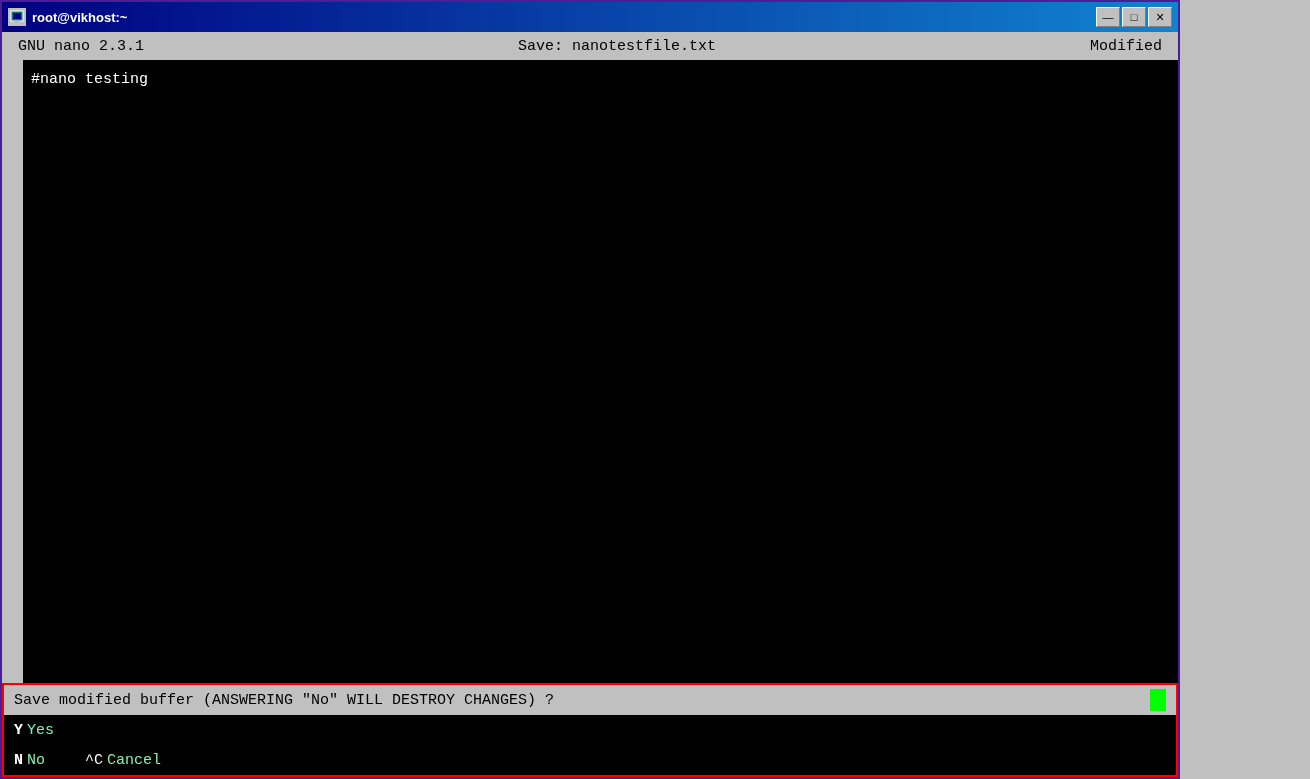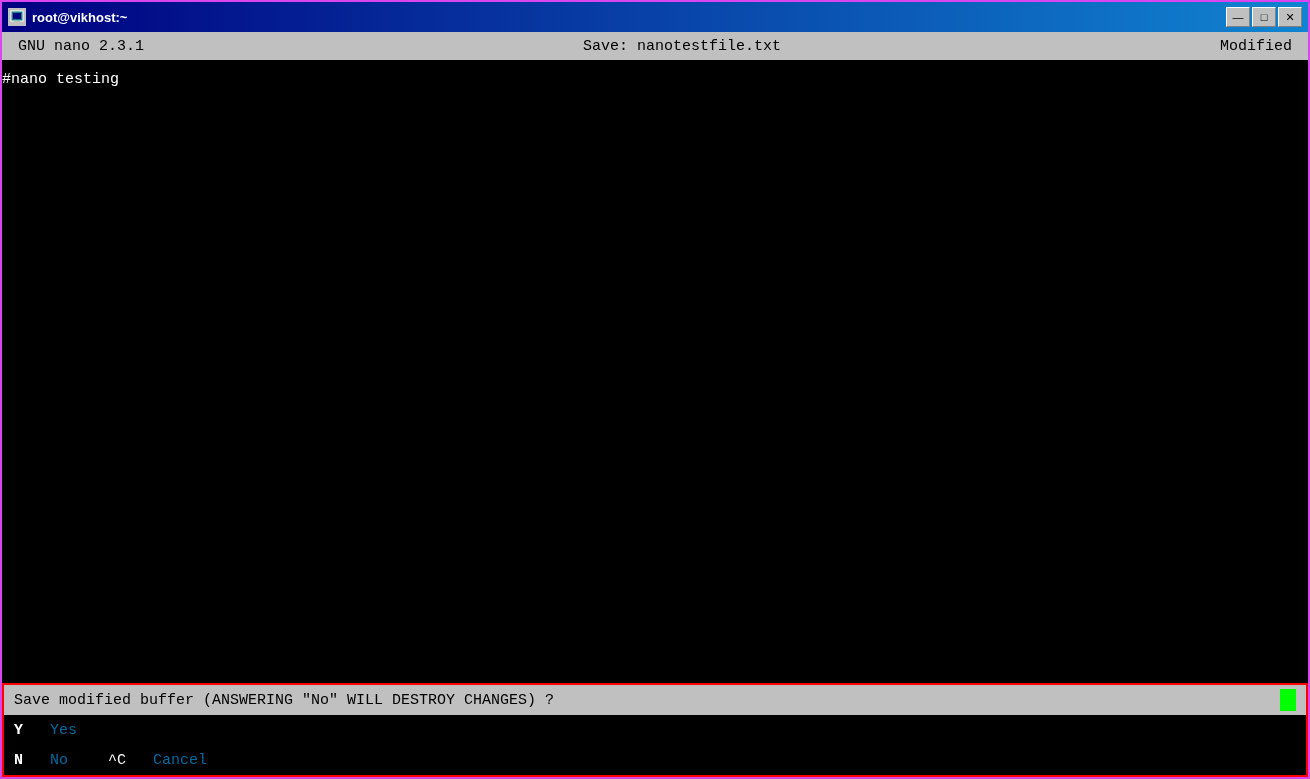--- a/index.html
+++ b/index.html
@@ -7,25 +7,25 @@
     body {
       width: 1310px;
       height: 779px;
       background: #c0c0c0;
       font-family: 'Courier New', Courier, monospace;
       overflow: hidden;
     }
 
     
     .window {
-      width: 1310px;
+      width: 1180px;
       height: 779px;
       display: flex;
       flex-direction: column;
-      border: 2px solid #d946ef;
+      border: 2px solid #4c1d95;
     }
 
     .title-bar {
       background: linear-gradient(to right, #000080, #1084d0);
       color: white;
       height: 30px;
       display: flex;
       align-items: center;
       padding: 0 6px;
       flex-shrink: 0;
@@ -82,26 +82,27 @@
       flex-shrink: 0;
       font-size: 15px;
       font-family: 'Courier New', Courier, monospace;
     }
 
     
     .editor-area {
       flex: 1;
       background: #000000;
       color: #ffffff;
-      padding: 8px 0;
+      padding: 8px 8px;
       font-size: 15px;
       font-family: 'Courier New', Courier, monospace;
       line-height: 1.6;
       position: relative;
       overflow: hidden;
+      margin-left: 21px;
     }
 
     
     .prompt-area {
       flex-shrink: 0;
       background: #000000;
     }
 
     .prompt-bar {
       background: #c0c0c0;
@@ -146,24 +147,23 @@
 
     .option-key {
       background: #000000;
       color: #ffffff;
       font-weight: bold;
       margin-right: 4px;
       font-size: 15px;
     }
 
     .option-label {
-      color: #0369a1;
+      color: #86efac;
       font-size: 15px;
       margin-right: 40px;
-      margin-left: 23px;
     }
 
     .option-ctrl {
       color: #ffffff;
       font-size: 15px;
       margin-right: 4px;
     }
   </style>
 </head>
 <body>

